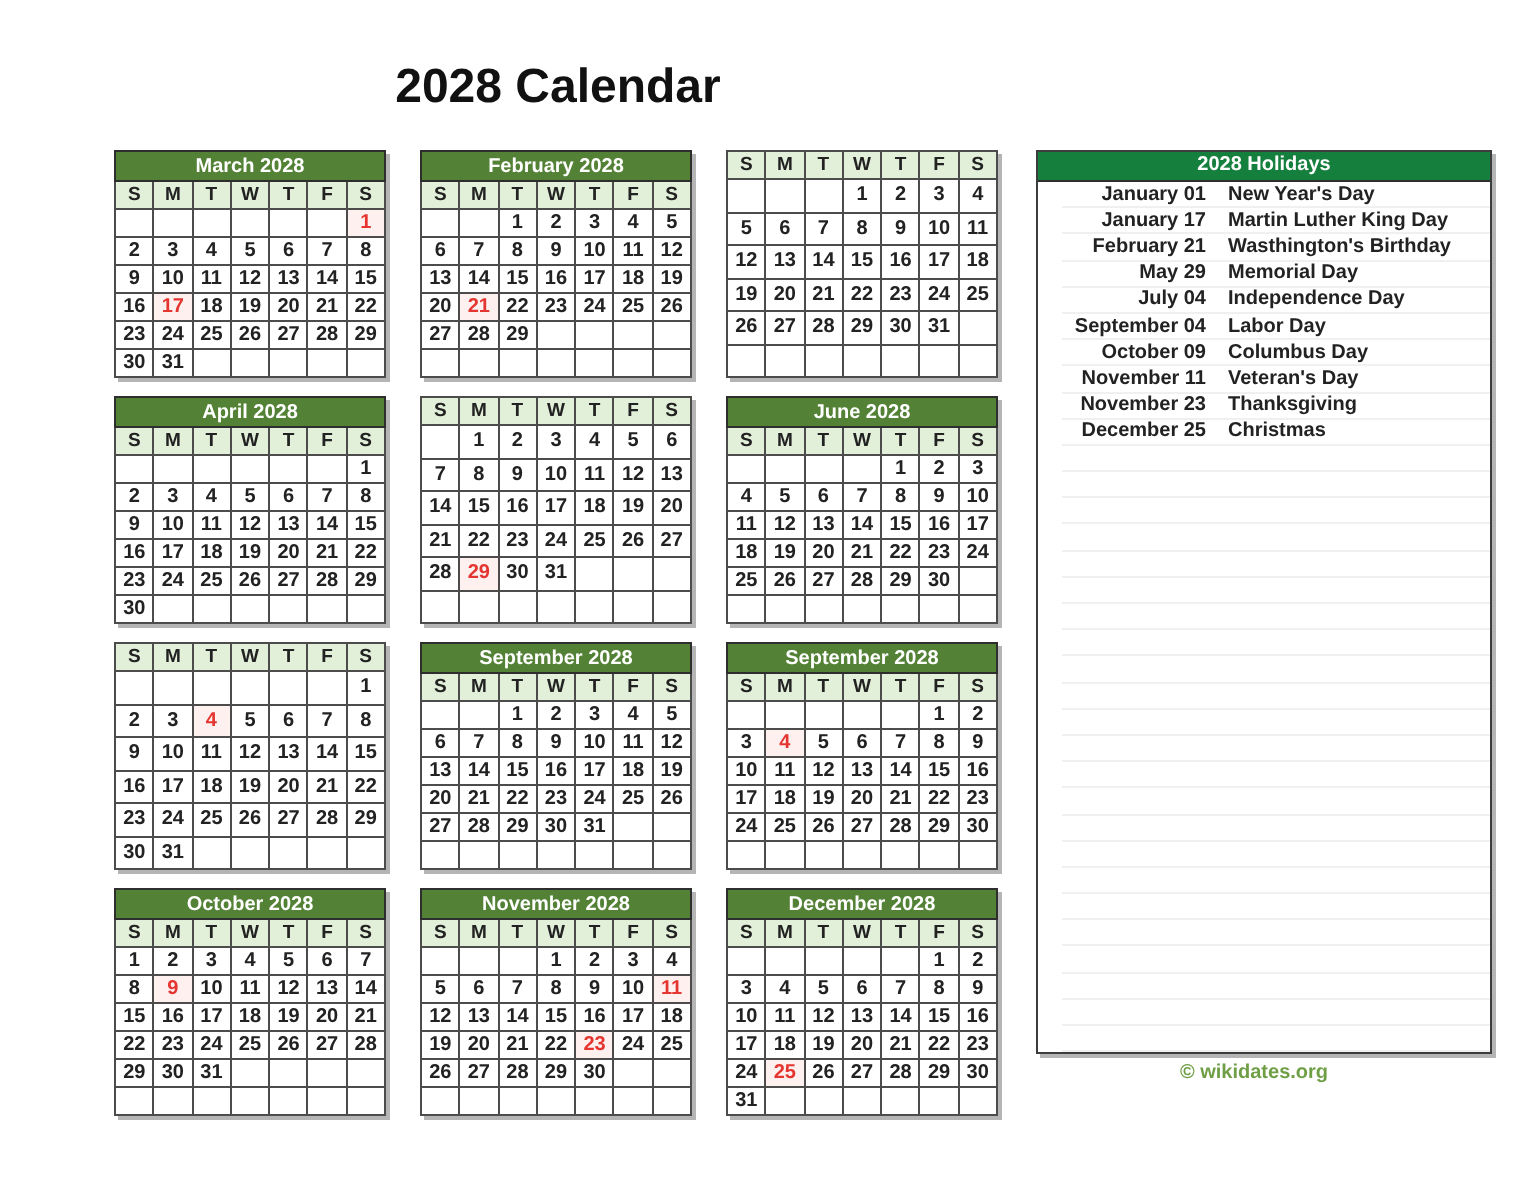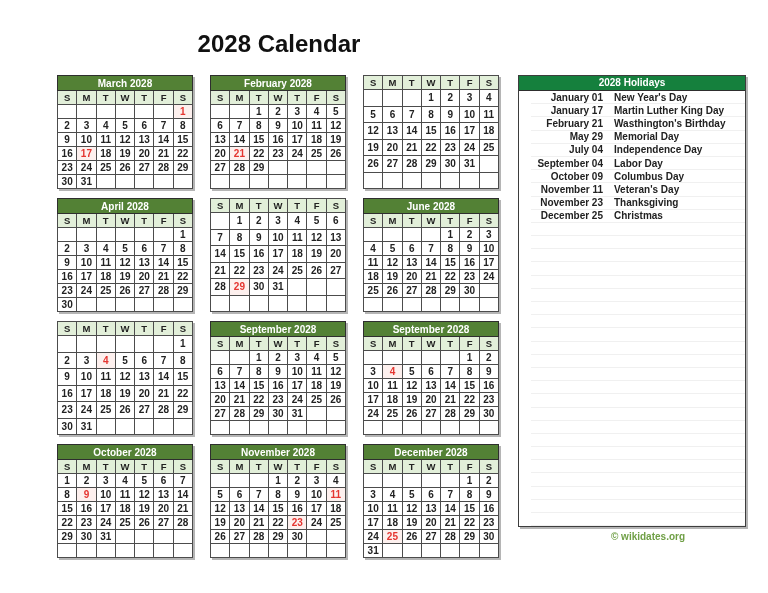--- a/index.html
+++ b/index.html
@@ -116,21 +116,21 @@
     padding-right: 11px;
     white-space: nowrap;
   }
   .holiday-name {
     flex: 1;
     text-align: left;
     white-space: nowrap;
   }
   .footer-credit {
     position: absolute;
-    left: 548px;
+    left: 527px;
     top: 531px;
     width: 200px;
     text-align: center;
     font-size: 10px;
     font-weight: bold;
     color: #6f9f45;
     text-decoration: none;
     cursor: pointer;
   }
 </style>

